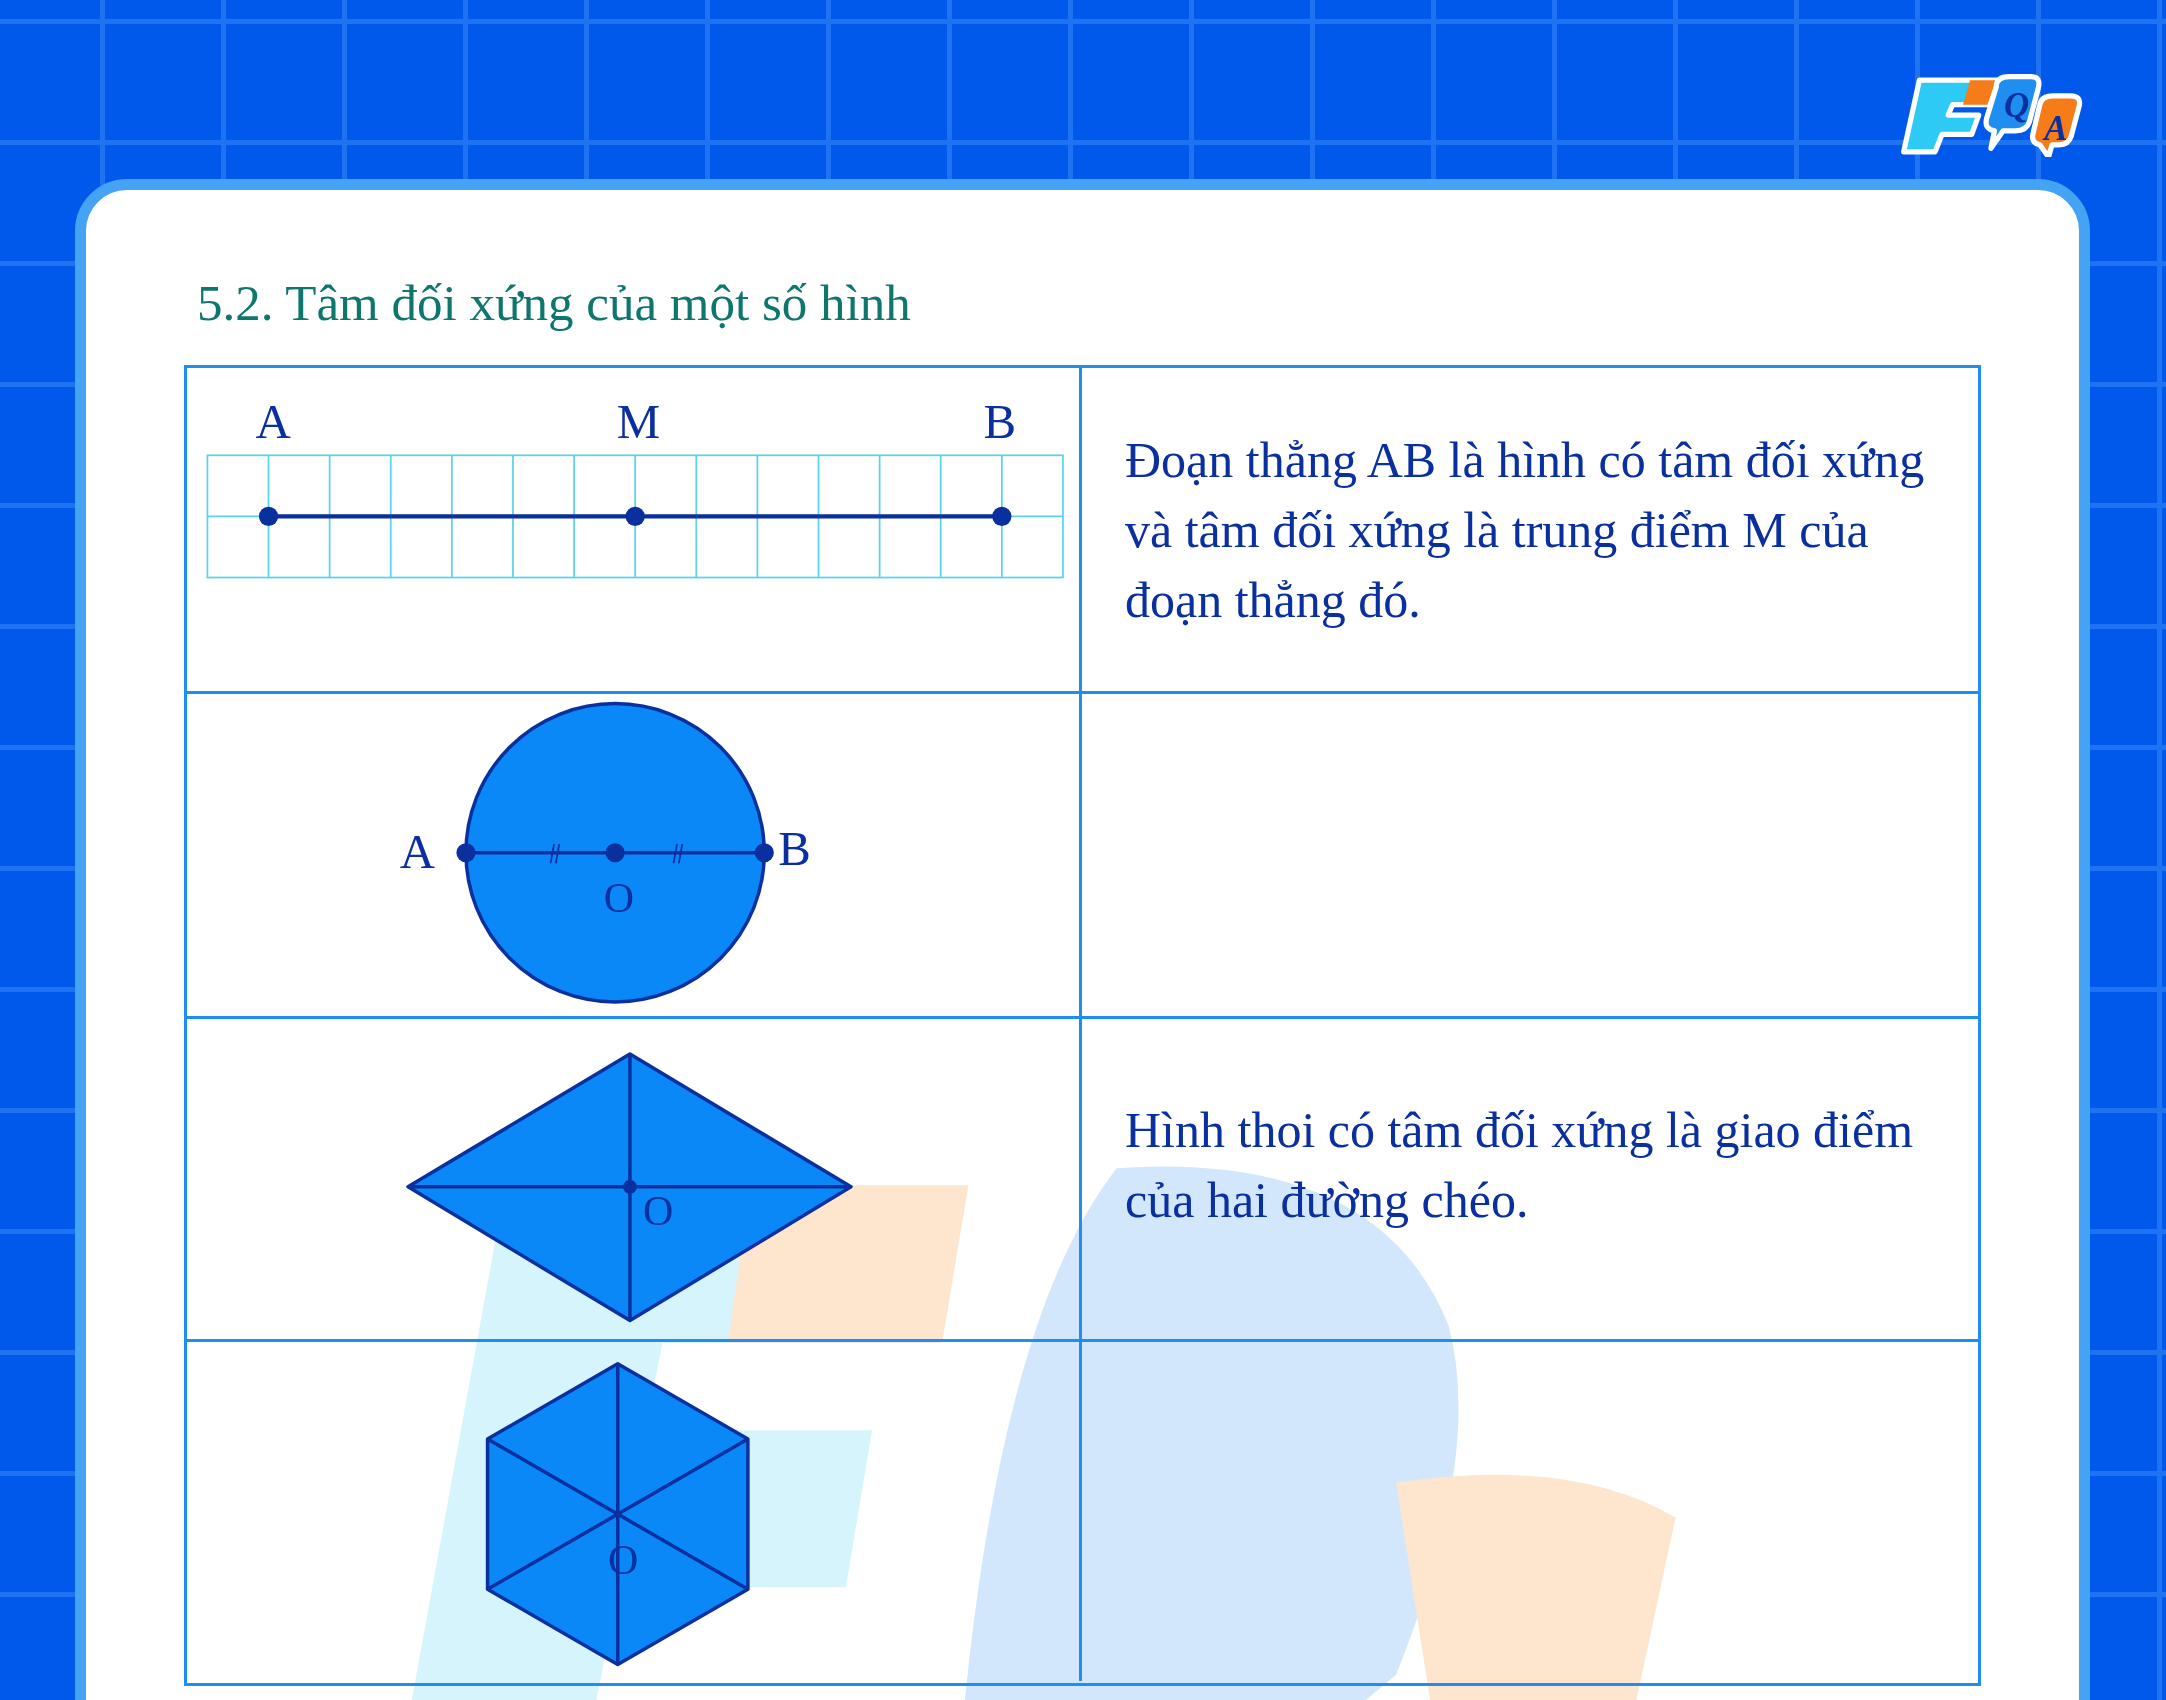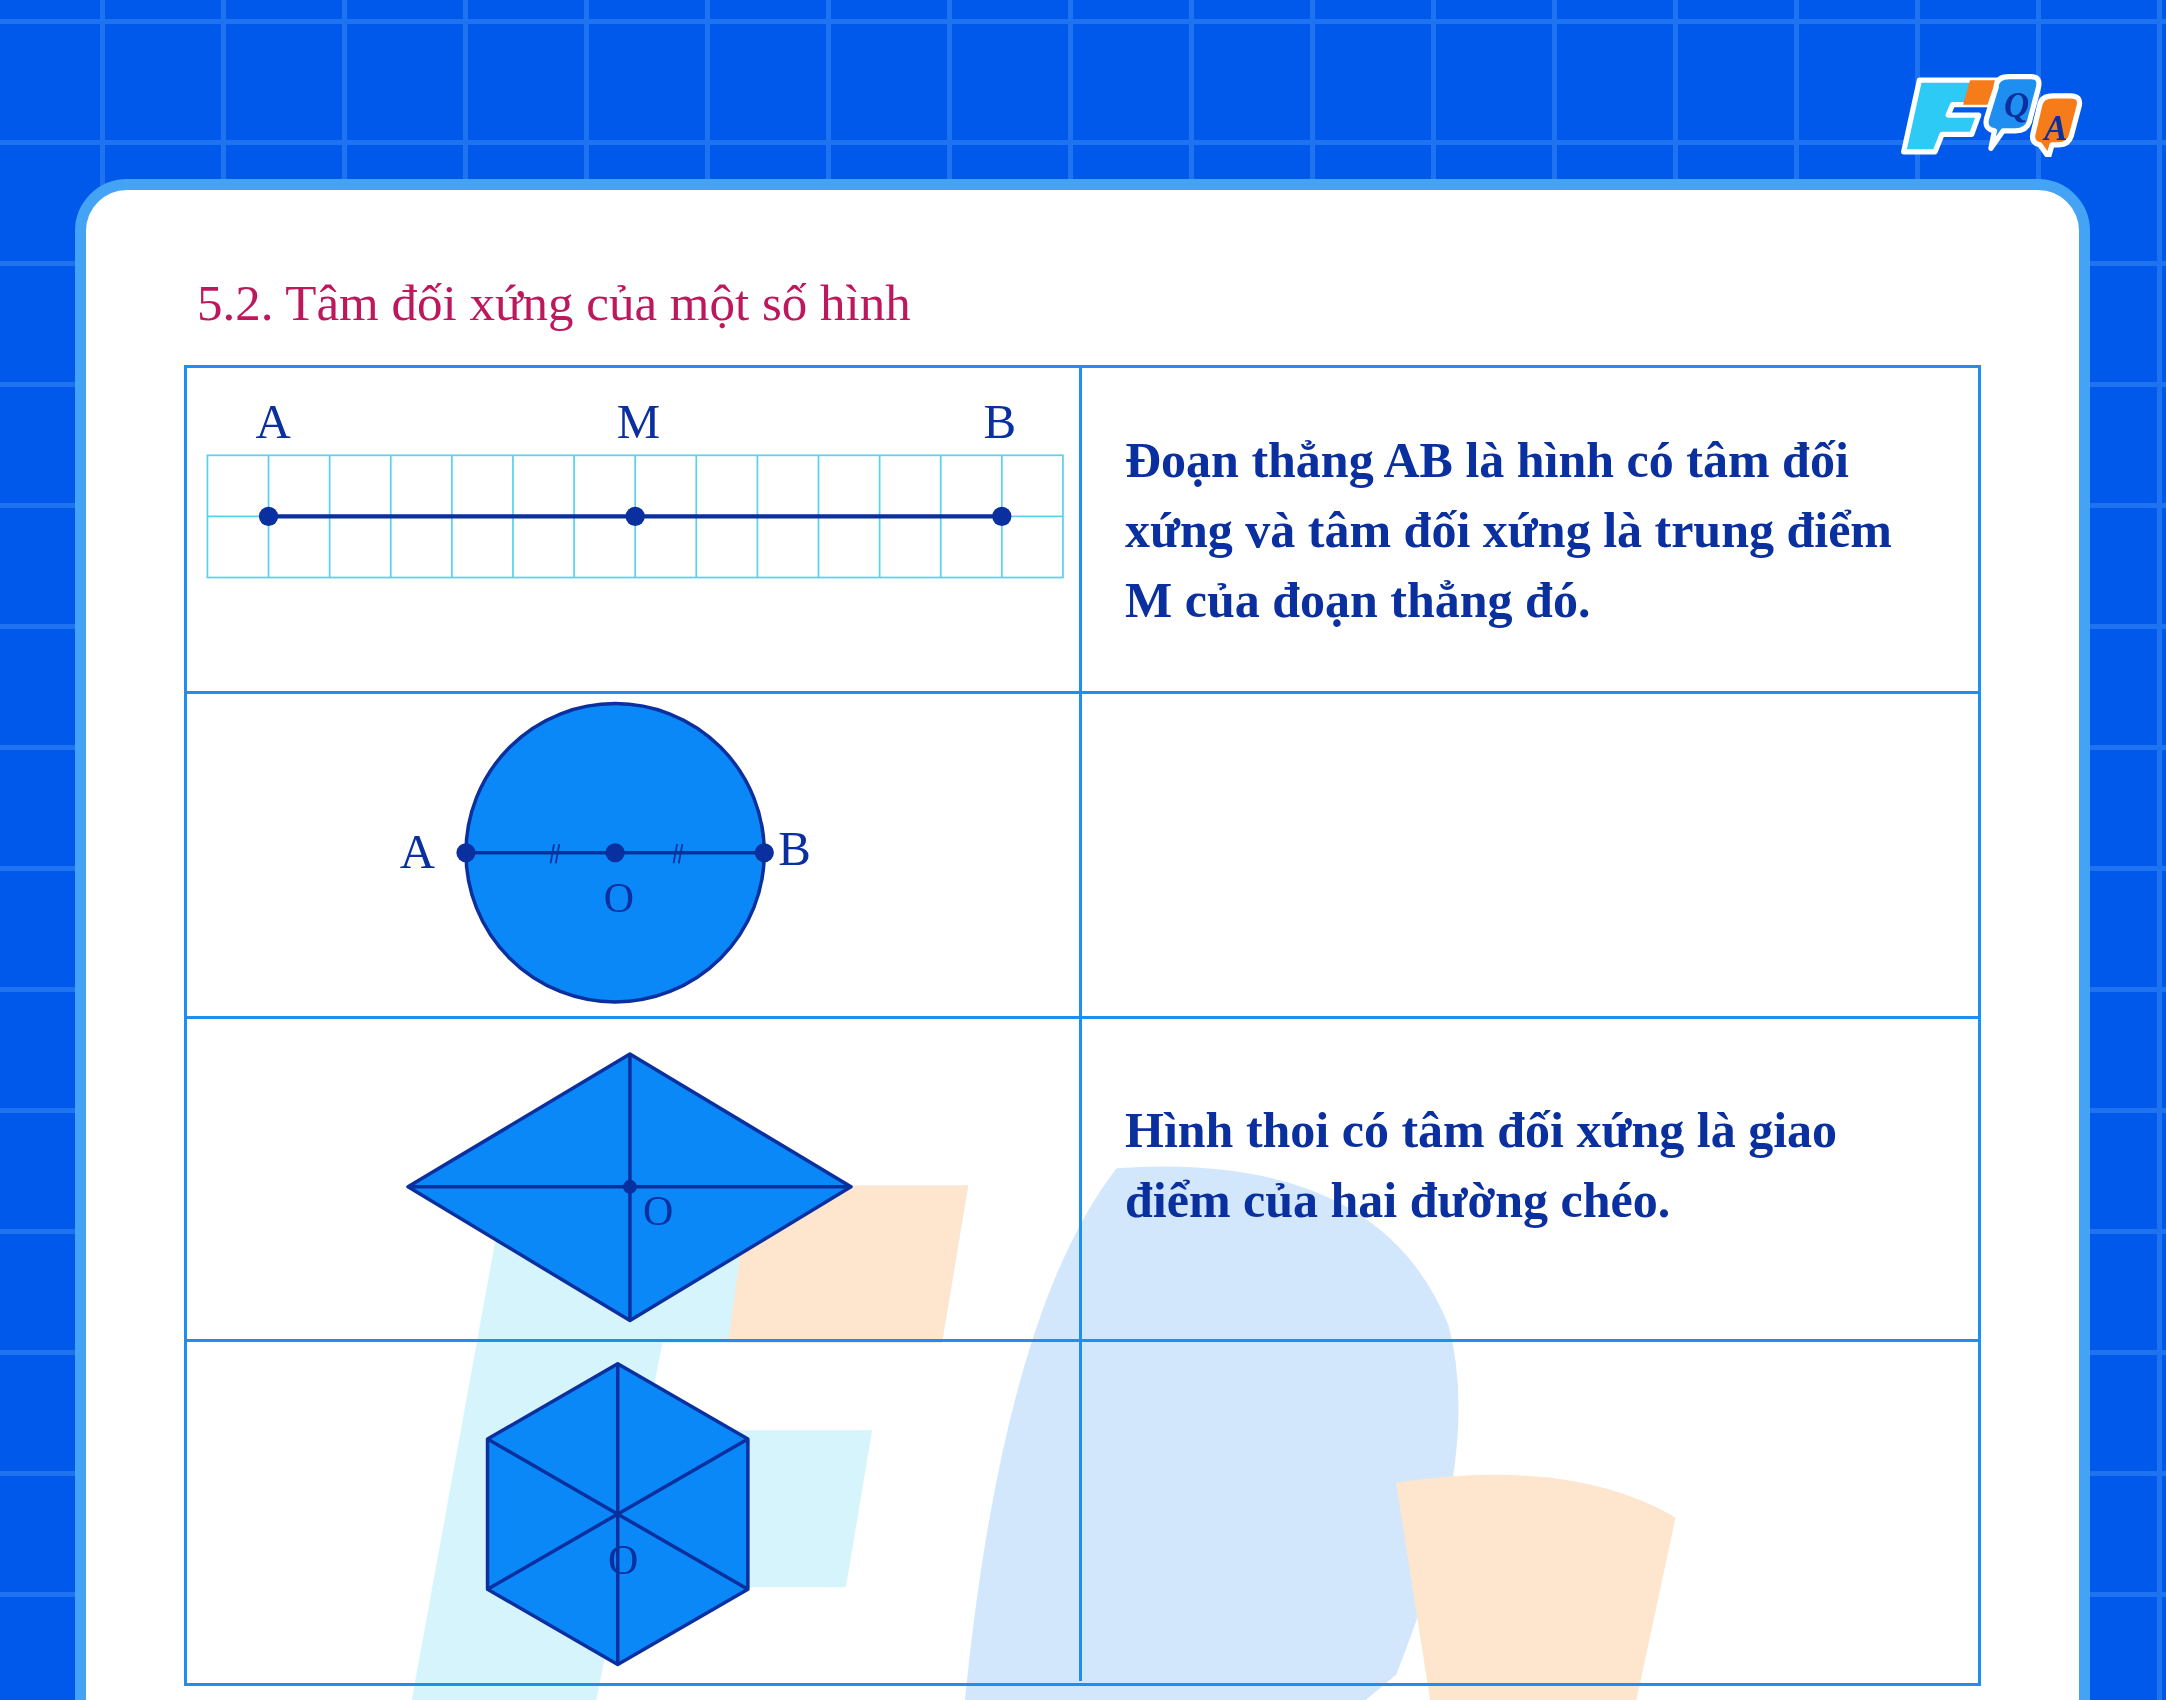--- a/index.html
+++ b/index.html
@@ -14,32 +14,32 @@
     font-family:"DejaVu Serif", serif;
   }
   .logo { position:absolute; left:1900px; top:61px; width:188px; height:96px; }
   .card {
     position:absolute; left:75px; top:179px; width:2015px; height:1572px;
     background:#ffffff; border:11.4px solid #45a3f5; border-radius:52px; box-sizing:border-box;
     overflow:hidden;
   }
   .watermark { position:absolute; left:0; top:0; width:2015px; height:1572px; pointer-events:none; }
   .title {
-    position:absolute; left:111px; top:84px; font-size:51px; color:#be185d;
+    position:absolute; left:111px; top:84px; font-size:51px; color:#0f766e;
     font-family:"Liberation Serif", serif; white-space:nowrap;
   }
   .table {
     position:absolute; left:98px; top:175px; width:1797px; height:1321px;
     border:3.5px solid #1e8ff0; box-sizing:border-box;
   }
   .row { position:absolute; left:0; width:100%; box-sizing:border-box; }
   .row + .row { border-top:3.5px solid #1e8ff0; }
   .figcell { position:absolute; left:0; top:0; width:895px; height:100%; border-right:3.5px solid #1e8ff0; box-sizing:border-box; }
   .txtcell { position:absolute; left:899px; top:0; right:0; height:100%; display:flex; align-items:center; padding:0 35px 0 39px; box-sizing:border-box; }
-  .txt { font-family:"Liberation Serif", serif; font-size:50px; line-height:70px; color:#0a2f9e;font-weight:bold; }
+  .txt { font-family:"Liberation Serif", serif; font-size:50px; line-height:70px; color:#0a2f9e; }
   svg text { font-family:"Liberation Serif", serif; fill:#0a2f9e; }
 </style>
 </head>
 <body>
 
 <svg class="logo" viewBox="0 0 215 110">
   <path d="M22 22 L110 22 L100 50 L60 50 L55 62 L90 62 L82 84 L48 84 L40 104 L4 104 Z" fill="#2ccaf5" stroke="#fff" stroke-width="6" stroke-linejoin="round"></path>
   <path d="M80 22 L110 22 L100 50 L72 50 Z" fill="#f57c18"></path>
   <path d="M110 30 Q110 18 125 18 L150 18 Q162 18 158 32 L148 70 Q145 80 132 80 L118 80 L104 100 L108 80 Q96 78 99 66 Z" fill="#1e8ff0" stroke="#fff" stroke-width="6" stroke-linejoin="round"></path>
   <text x="119" y="64" font-size="40" font-weight="bold" fill="#fff" font-family="DejaVu Sans, sans-serif" font-style="italic">Q</text>

